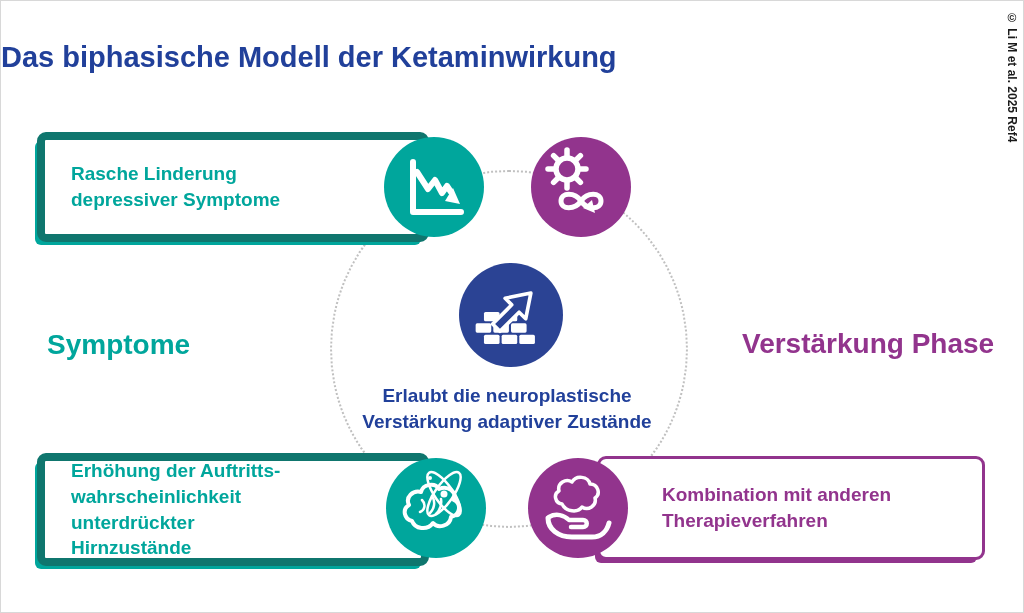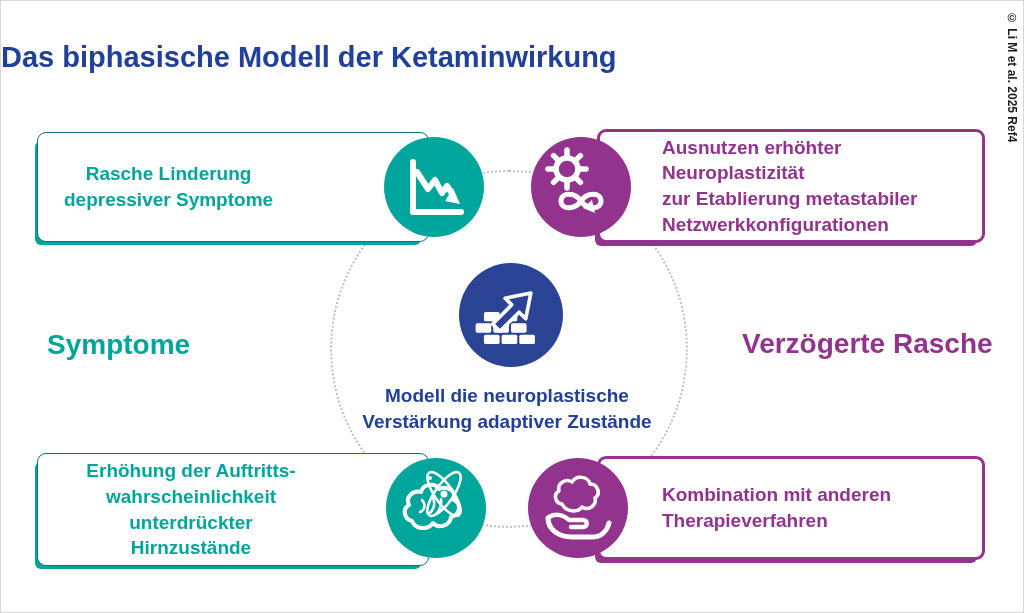--- a/index.html
+++ b/index.html
@@ -24,21 +24,21 @@
   .dashed-circle {
     position:absolute; left:329px; top:169px; width:354px; height:354px;
     border:2px dotted #c0c0c0; border-radius:50%; z-index:0;
   }
 
   .box {
     position:absolute; background:#fff; border-radius:9px; z-index:1;
     display:flex; align-items:center; box-sizing:border-box;
   }
   .box .box-text { font-weight:bold; font-size:19px; line-height:1.35; }
-  .teal-box   { border:1px solid #0f766e; box-shadow:-5px 6px 0 -3px #00A69C;text-align:center; }
+  .teal-box   { border:8px solid #0f766e; box-shadow:-5px 6px 0 -3px #00A69C; }
   .purple-box { border:3px solid #92348D; box-shadow:-5px 6px 0 -3px #92348D; }
   .teal-text   { color:#00A69C; }
   .purple-text { color:#92348D; }
   .blue-text   { color:#21409A; }
 
   .box-top-left     { left:36px;  top:131px; width:392px; height:110px; padding-left:26px; padding-right:110px; }
   .box-top-right    { left:596px; top:128px; width:388px; height:114px; padding-left:62px; padding-right:10px; }
   .box-bottom-left  { left:36px;  top:452px; width:392px; height:113px; padding-left:26px; padding-right:110px; }
   .box-bottom-right { left:596px; top:455px; width:388px; height:104px; padding-left:62px; padding-right:10px; }
 
@@ -78,32 +78,27 @@
 
 <div class="canvas">
 
   <h1 class="title">Das biphasische Modell der Ketaminwirkung</h1>
 
   <div class="credit">© Li M et al. 2025 Ref4</div>
 
   <div class="dashed-circle"></div>
 
   <div class="phase-label teal-text phase-acute">Symptome</div>
-  <div class="phase-label purple-text phase-delayed">Verzögerte Rasche</div>
+  <div class="phase-label purple-text phase-delayed">Verstärkung Phase</div>
 
   <div class="box teal-box box-top-left">
     <div class="box-text teal-text pre">Rasche Linderung
 depressiver Symptome</div>
   </div>
 
-  <div class="box purple-box box-top-right">
-    <div class="box-text purple-text pre">Ausnutzen erhöhter Neuroplastizität
-zur Etablierung metastabiler
-Netzwerkkonfigurationen</div>
-  </div>
 
   <div class="box purple-box box-bottom-right">
     <div class="box-text purple-text pre">Kombination mit anderen
 Therapieverfahren</div>
   </div>
 
   <div class="box teal-box box-bottom-left">
     <div class="box-text teal-text pre">Erhöhung der Auftritts-
 wahrscheinlichkeit unterdrückter
 Hirnzustände</div>
@@ -168,16 +163,16 @@
         <rect x="24" y="69" width="15" height="9" rx="1.5"></rect>
         <rect x="41" y="69" width="15" height="9" rx="1.5"></rect>
         <rect x="58" y="69" width="15" height="9" rx="1.5"></rect>
       </g>
       <g transform="rotate(-45 50 48)">
         <path d="M30 43 H56 V34 L77 48 L56 62 V53 H30 Z" fill="#2B4394" stroke="#fff" stroke-width="3.5" stroke-linejoin="round"></path>
       </g>
     </svg>
   </div>
 
-  <div class="center-text blue-text pre">Modell die neuroplastische
+  <div class="center-text blue-text pre">Erlaubt die neuroplastische
 Verstärkung adaptiver Zustände</div>
 
 </div>
 
 </body></html>

